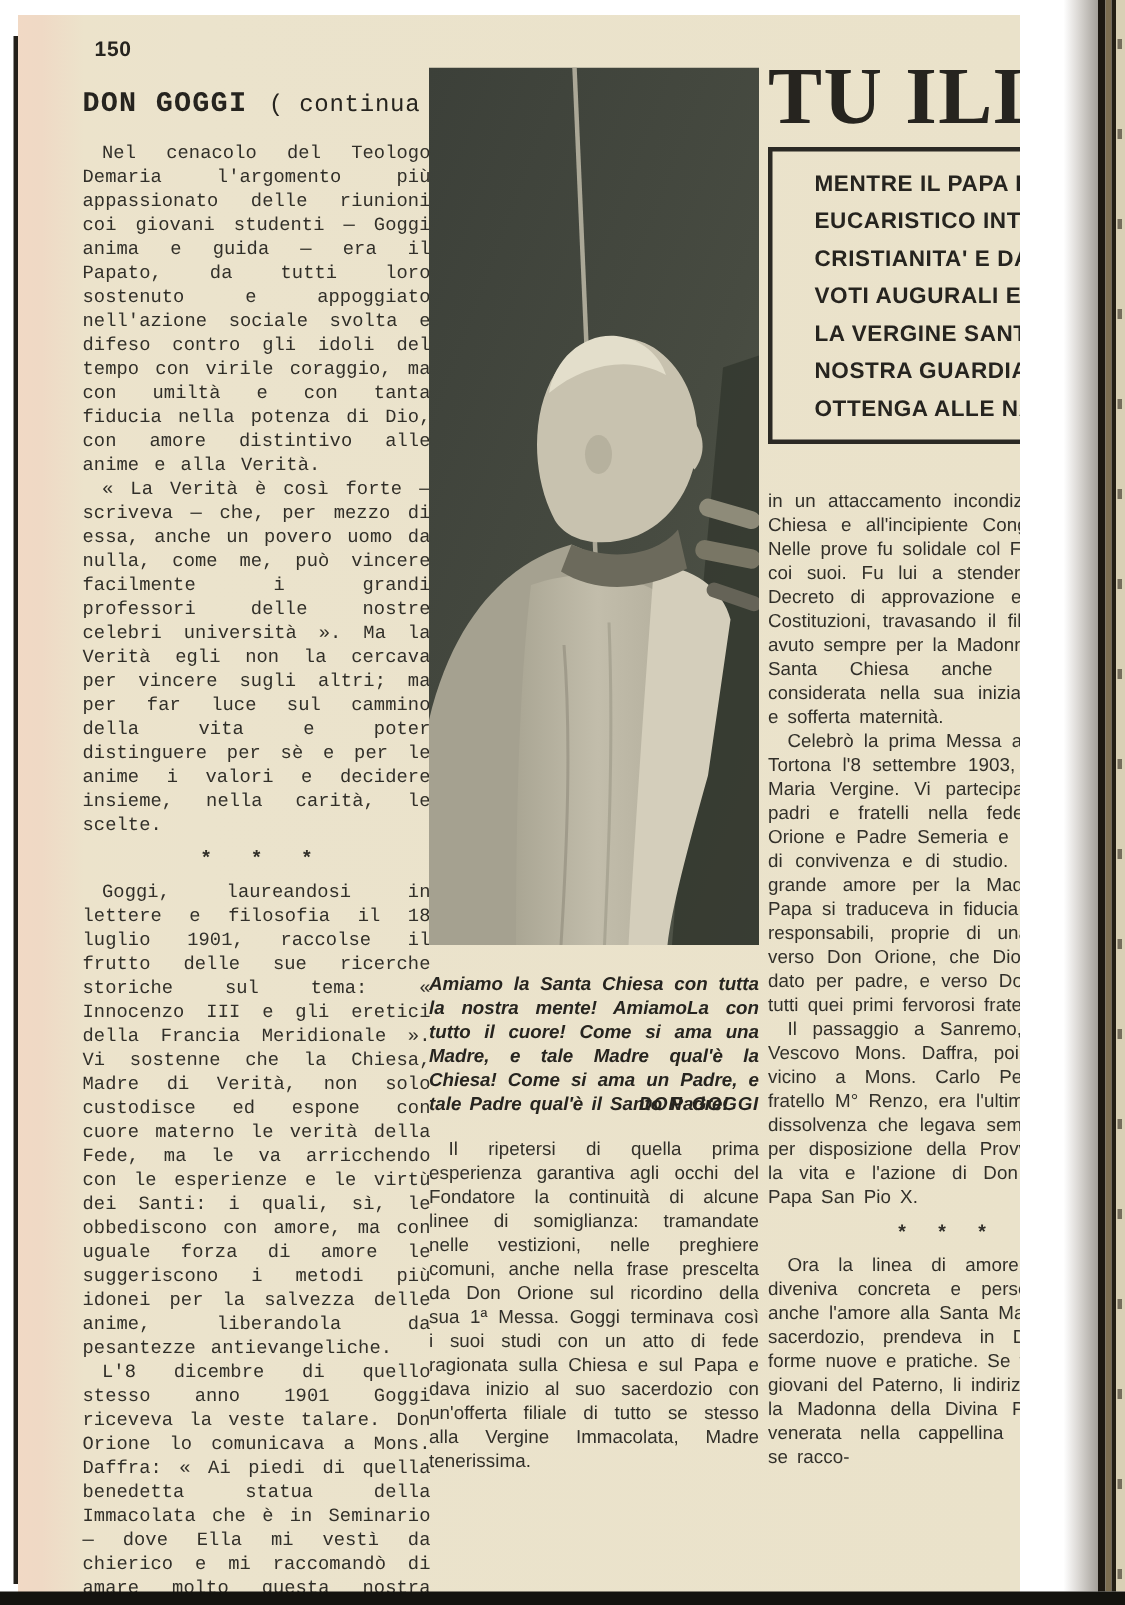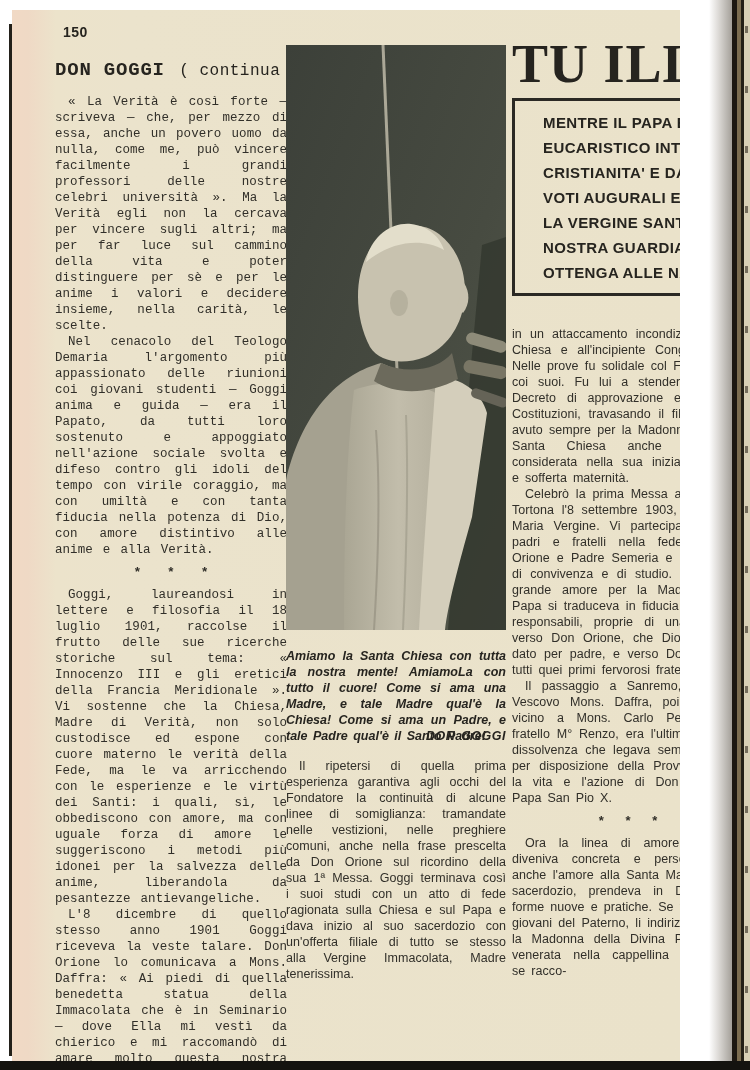--- a/index.html
+++ b/index.html
@@ -54,22 +54,22 @@
 </style>
 </head>
 <body>
 
 <div class="page">
 
   <div class="page-number">150</div>
 
   <div class="col col-left body-text">
     <h2 class="article-title"><span class="t-bold">DON GOGGI</span>&nbsp;<span class="t-rest">( continua )</span></h2>
+    <p class="ind">Nel cenacolo del Teologo Demaria l'argomento più appassionato delle riunioni coi giovani studenti — Goggi anima e guida — era il Papato, da tutti loro sostenuto e appoggiato nell'azione sociale svolta e difeso contro gli idoli del tempo con virile coraggio, ma con umiltà e con tanta fiducia nella potenza di Dio, con amore distintivo alle anime e alla Verità.</p>
     <p class="ind">« La Verità è così forte — scriveva — che, per mezzo di essa, anche un povero uomo da nulla, come me, può vincere facilmente i grandi professori delle nostre celebri università ». Ma la Verità egli non la cercava per vincere sugli altri; ma per far luce sul cammino della vita e poter distinguere per sè e per le anime i valori e decidere insieme, nella carità, le scelte.</p>
-    <p class="ind">Nel cenacolo del Teologo Demaria l'argomento più appassionato delle riunioni coi giovani studenti — Goggi anima e guida — era il Papato, da tutti loro sostenuto e appoggiato nell'azione sociale svolta e difeso contro gli idoli del tempo con virile coraggio, ma con umiltà e con tanta fiducia nella potenza di Dio, con amore distintivo alle anime e alla Verità.</p>
     <div class="sep">* * *</div>
     <p class="ind">Goggi, laureandosi in lettere e filosofia il 18 luglio 1901, raccolse il frutto delle sue ricerche storiche sul tema: « Innocenzo III e gli eretici della Francia Meridionale ». Vi sostenne che la Chiesa, Madre di Verità, non solo custodisce ed espone con cuore materno le verità della Fede, ma le va arricchendo con le esperienze e le virtù dei Santi: i quali, sì, le obbediscono con amore, ma con uguale forza di amore le suggeriscono i metodi più idonei per la salvezza delle anime, liberandola da pesantezze antievangeliche.</p>
     <p class="ind">L'8 dicembre di quello stesso anno 1901 Goggi riceveva la veste talare. Don Orione lo comunicava a Mons. Daffra: « Ai piedi di quella benedetta statua della Immacolata che è in Seminario — dove Ella mi vestì da chierico e mi raccomandò di amare molto questa nostra tenerissima Madre —, domani, in quello stesso posto, ho ottenuto che si vesta il Professor Goggi per le mani del Vescovo (Mons. Bandi), perchè io vorrei, e non desidero altro, che tutti i Figli della Divina Provvidenza siano i tenerissimi figli della Madonna ».</p>
   </div>
 
   <div class="col col-mid">
     <svg class="photo" viewBox="0 0 220 585" width="220" height="585" xmlns="http://www.w3.org/2000/svg">
       <defs>
         <linearGradient id="bgG" x1="0" y1="0" x2="1" y2="1">
           <stop offset="0" stop-color="#3c4039"></stop>

